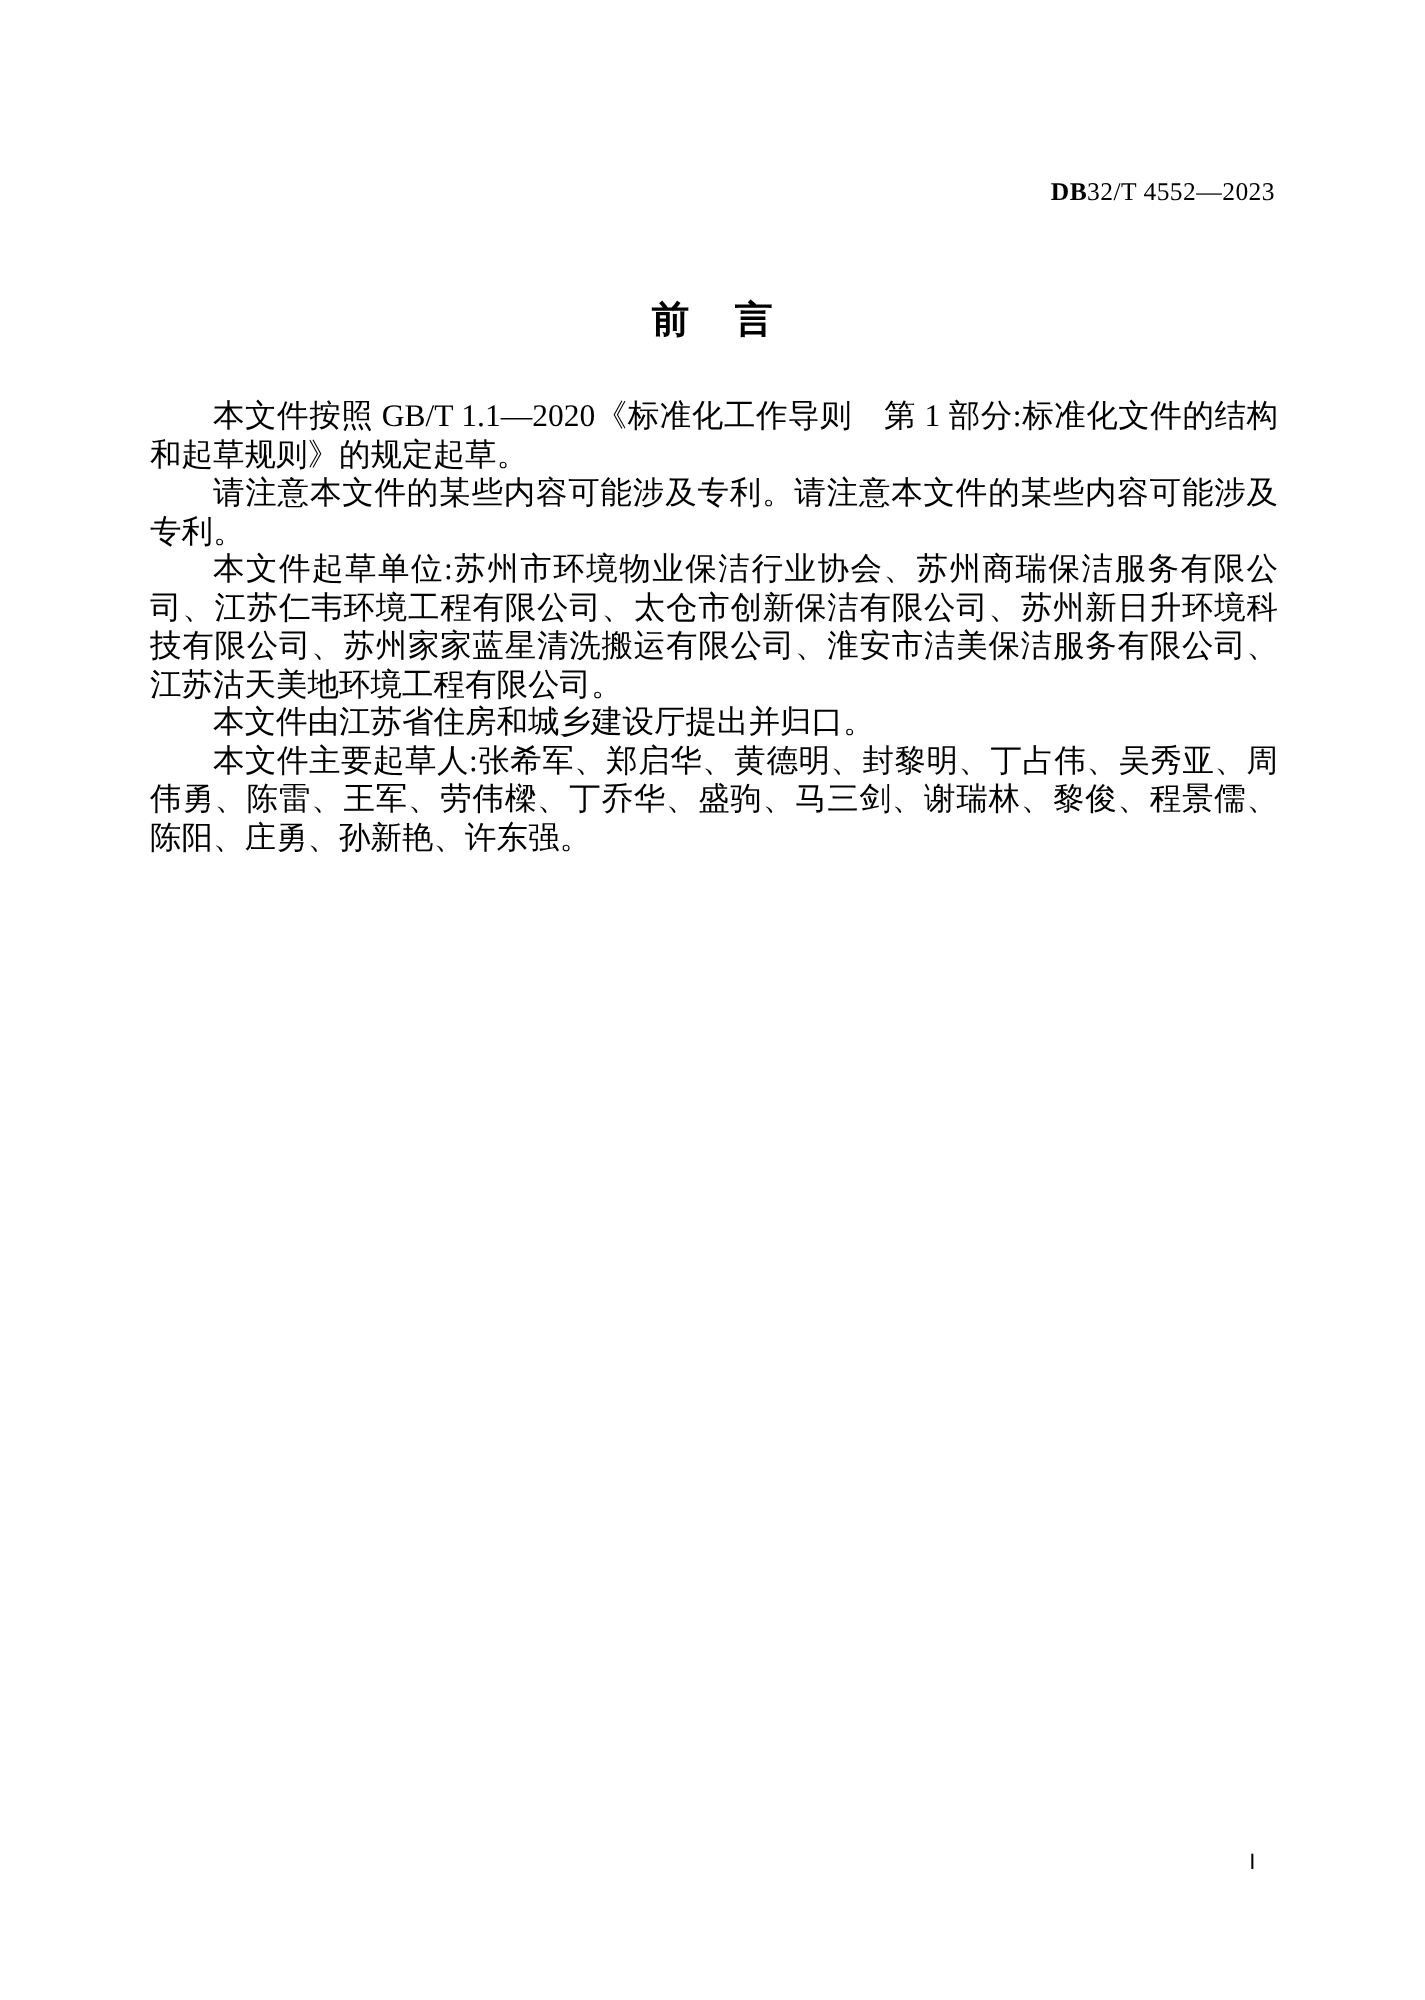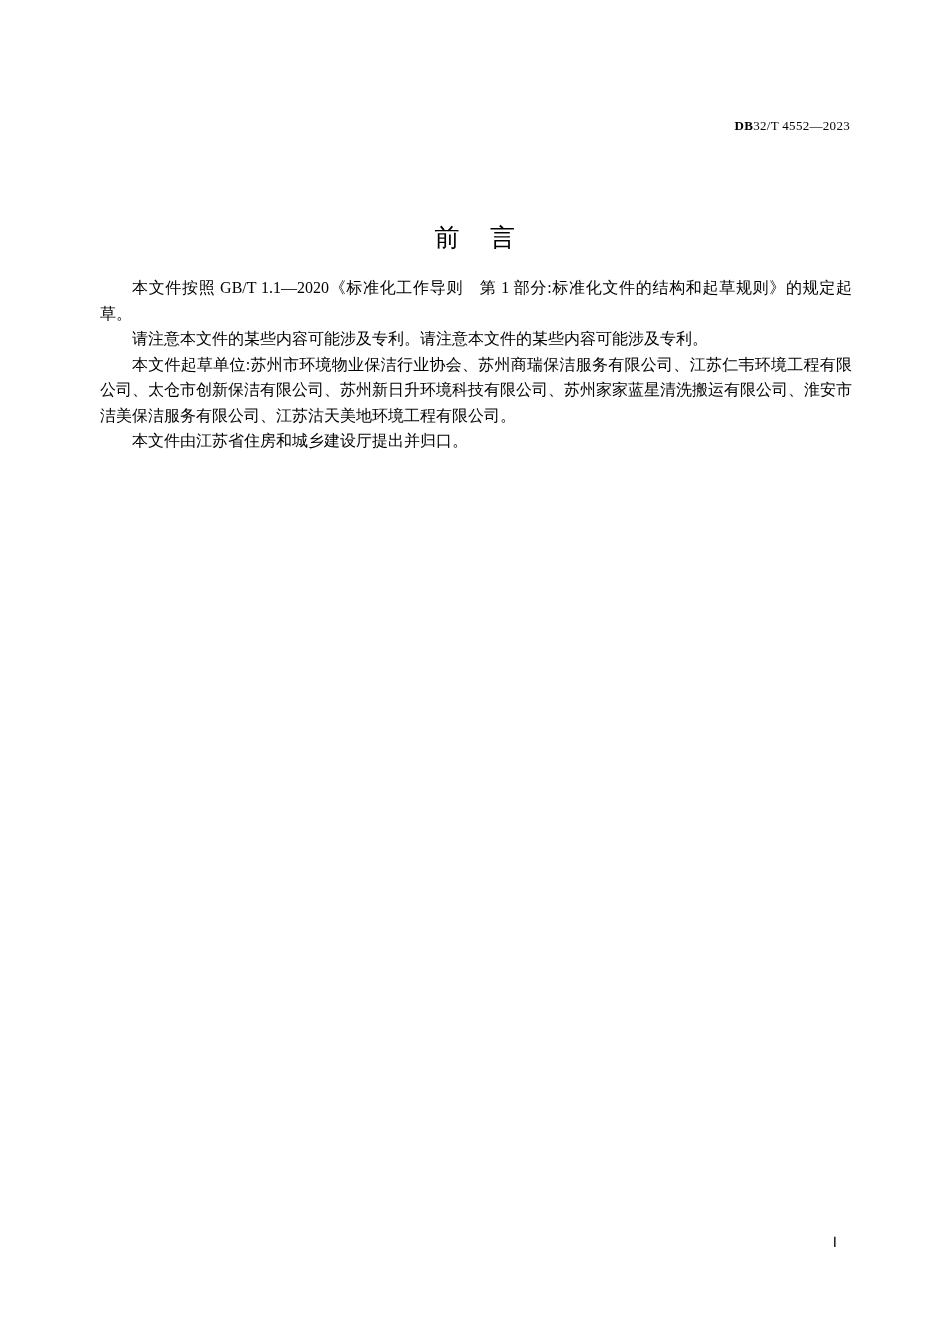--- a/index.html
+++ b/index.html
@@ -19,49 +19,48 @@
     position: absolute;
     top: 0;
     left: 0;
     width: 950px;
     height: 1333px;
   }
   .header-std {
     position: absolute;
     top: 118px;
     right: 100px;
-    font-size: 13px;
+    font-size: 17px;
     letter-spacing: 0.3px;
     white-space: nowrap;
   }
   .header-std .bold {
     font-weight: bold;
   }
   .doc-title {
     position: absolute;
     top: 196px;
     left: 0;
     width: 950px;
     text-align: center;
     font-family: "DejaVu Sans", "Liberation Sans", sans-serif;
-    font-weight: normal;
+    font-weight: bold;
     font-size: 25px;
     letter-spacing: 0.5px;
-    margin-top: 25px;
   }
   .doc-title .gap {
     display: inline-block;
     width: 30px;
   }
   .body-text {
     position: absolute;
-    top: 275px;
+    top: 265px;
     left: 100px;
     width: 752px;
-    font-size: 16px;
+    font-size: 21px;
     line-height: 25.5px;
     text-align: justify;
     text-justify: inter-ideograph;
   }
   .body-text p {
     margin: 0;
     text-indent: 2em;
   }
   .page-number {
     position: absolute;
@@ -82,17 +81,18 @@
 
   <div class="doc-title">
     <span>前</span><span class="gap"></span><span>言</span>
   </div>
 
   <div class="body-text">
     <p>本文件按照 GB/T 1.1—2020《标准化工作导则　第 1 部分:标准化文件的结构和起草规则》的规定起草。</p>
     <p>请注意本文件的某些内容可能涉及专利。请注意本文件的某些内容可能涉及专利。</p>
     <p>本文件起草单位:苏州市环境物业保洁行业协会、苏州商瑞保洁服务有限公司、江苏仁韦环境工程有限公司、太仓市创新保洁有限公司、苏州新日升环境科技有限公司、苏州家家蓝星清洗搬运有限公司、淮安市洁美保洁服务有限公司、江苏沽天美地环境工程有限公司。</p>
     <p>本文件由江苏省住房和城乡建设厅提出并归口。</p>
+    <p>本文件主要起草人:张希军、郑启华、黄德明、封黎明、丁占伟、吴秀亚、周伟勇、陈雷、王军、劳伟樑、丁乔华、盛驹、马三剑、谢瑞林、黎俊、程景儒、陈阳、庄勇、孙新艳、许东强。</p>
   </div>
 
   <div class="page-number">Ⅰ</div>
 
 </div>
 
 </body></html>

